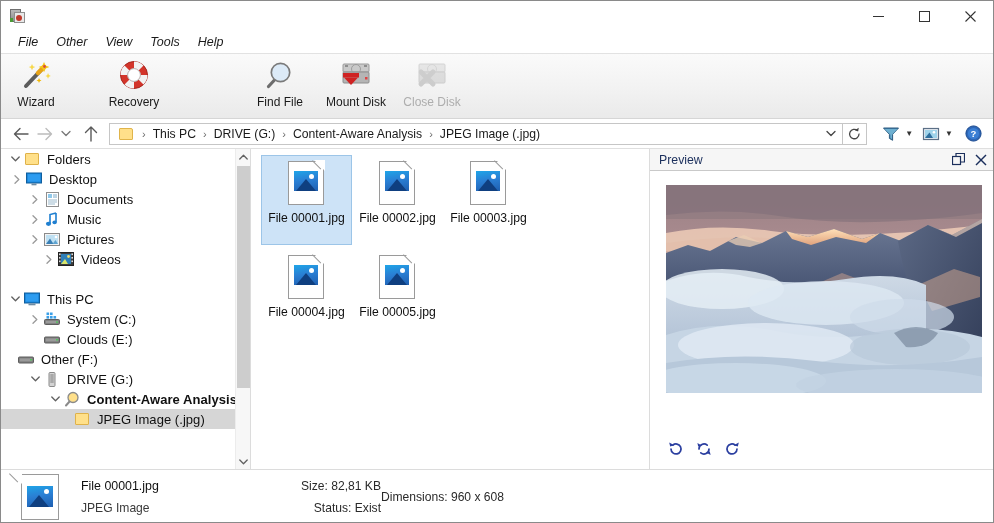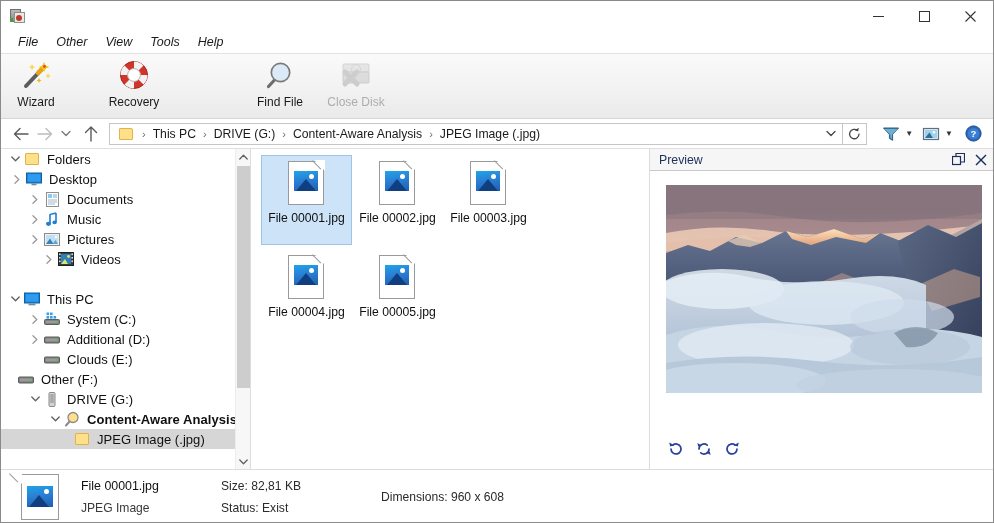--- a/index.html
+++ b/index.html
@@ -355,21 +355,21 @@
   #sb-icon { width: 38px; height: 46px; flex:0 0 auto;}
   #sb-icon .jpgicon { width: 38px; height: 46px; }
   #sb-icon .jpgicon .page { width: 38px; height: 46px; }
   #sb-icon .jpgicon .thumb { left: 6px; top: 12px; width: 26px; height: 21px; }
   #sb-col-name {
     margin-left: 22px; width: 140px;
     display: flex; flex-direction: column; gap: 8px;
   }
   #sb-col-size {
     margin-left: 0px; width: 160px;
-    display: flex; flex-direction: column; gap: 8px;
+    display: flex; flex-direction: column; gap: 8px; text-align: right;
   }
   #sb-col-dim {
     display: flex; flex-direction: column; gap: 8px; justify-content: center;
   }
   .sb-strong { font-size: 12.4px; color: #111; }
   .sb-sub { font-size: 12.1px; color: #3a3a3a; }
   .sb-lbl { font-size: 12.1px; color: #2a2a2a; }
 </style>
 </head>
 <body>
@@ -448,20 +448,35 @@
         <svg width="32" height="32" viewBox="0 0 32 32">
           <line x1="10.5" y1="21" x2="4.5" y2="27.5" stroke="#6d6d6d" stroke-width="3.2" stroke-linecap="round"></line>
           <circle cx="16.5" cy="13.5" r="9.2" fill="#dceaf7" stroke="#7a7a7a" stroke-width="1.7"></circle>
           <path d="M10.5 9 a9.2 9.2 0 0 1 8 -4.3 a9.2 9.2 0 0 0 -8 4.3z" fill="#ffffff" opacity=".8"></path>
         </svg>
       </div>
       <div class="tb-lbl">Find File</div>
     </div>
 
 
+    <div class="tb-btn wide" style="margin-left:-2px">
+      <div class="tb-ico">
+        <svg width="34" height="32" viewBox="0 0 34 32">
+          <rect x="4" y="5" width="26" height="8" rx="1" fill="#c9c9c9" stroke="#9a9a9a" stroke-width="1"></rect>
+          <rect x="4" y="13" width="26" height="11" rx="1" fill="#b5b5b5" stroke="#8e8e8e" stroke-width="1"></rect>
+          <circle cx="17" cy="10" r="4.5" fill="none" stroke="#9c9c9c" stroke-width="1"></circle>
+          <rect x="6" y="6" width="3" height="2" fill="#8e8e8e"></rect>
+            <rect x="25" y="6" width="3" height="2" fill="#8e8e8e"></rect>
+          <rect x="26" y="18" width="2.5" height="2.5" fill="#d44"></rect>
+          <rect x="4" y="14" width="16" height="4.5" fill="#cf2222"></rect>
+          <path d="M5 18.5 L19 18.5 L12 26 z" fill="#cf2222"></path>
+        </svg>
+      </div>
+      <div class="tb-lbl">Mount Disk</div>
+    </div>
 
     <div class="tb-btn wide disabled" style="margin-left:-2px">
       <div class="tb-ico">
         <svg width="34" height="32" viewBox="0 0 34 32">
           <rect x="4" y="5" width="26" height="8" rx="1" fill="#c9c9c9" stroke="#9a9a9a" stroke-width="1"></rect>
           <rect x="4" y="13" width="26" height="11" rx="1" fill="#b5b5b5" stroke="#8e8e8e" stroke-width="1"></rect>
           <circle cx="17" cy="10" r="4.5" fill="none" stroke="#9c9c9c" stroke-width="1"></circle>
           <path d="M6 13 L18 25 M18 13 L6 25" stroke="#8f8f8f" stroke-width="5" stroke-linecap="round"></path>
         </svg>
       </div>
@@ -687,35 +702,20 @@
                   <rect x="9.5" y="4" width="2.6" height="2.6"></rect>
                 </g>
                 <rect x="0.5" y="7.5" width="15" height="5" rx="1" fill="#7c7c7c" stroke="#5e5e5e" stroke-width="1"></rect>
                 <rect x="1.8" y="8.8" width="12.4" height="2.4" fill="#9a9a9a"></rect>
                 <rect x="12" y="9.4" width="2" height="1.4" fill="#4fc45a"></rect>
               </svg>
             </span>
           <span class="tlbl">System (C:)</span>
         </div>
 
-        <div class="tree-row" style="padding-left:26px">
-          <span class="tw">
-              <svg width="6" height="9" viewBox="0 0 6 9">
-                <path d="M1 0.8 L4.8 4.5 L1 8.2" stroke="#9a9a9a" stroke-width="1.3" fill="none" stroke-linecap="round" stroke-linejoin="round"></path>
-              </svg>
-            </span>
-          <span class="ticon">
-              <svg width="16" height="14" viewBox="0 0 16 14">
-                <rect x="0.5" y="5" width="15" height="6" rx="1" fill="#7c7c7c" stroke="#5e5e5e" stroke-width="1"></rect>
-                <rect x="1.8" y="6.4" width="12.4" height="3" fill="#9a9a9a"></rect>
-                <rect x="12" y="7" width="2" height="1.5" fill="#4fc45a"></rect>
-              </svg>
-            </span>
-          <span class="tlbl">Additional (D:)</span>
-        </div>
 
         <div class="tree-row" style="padding-left:26px">
           <span class="tw empty"></span>
           <span class="ticon">
               <svg width="16" height="14" viewBox="0 0 16 14">
                 <rect x="0.5" y="5" width="15" height="6" rx="1" fill="#7c7c7c" stroke="#5e5e5e" stroke-width="1"></rect>
                 <rect x="1.8" y="6.4" width="12.4" height="3" fill="#9a9a9a"></rect>
                 <rect x="12" y="7" width="2" height="1.5" fill="#4fc45a"></rect>
               </svg>
             </span>

